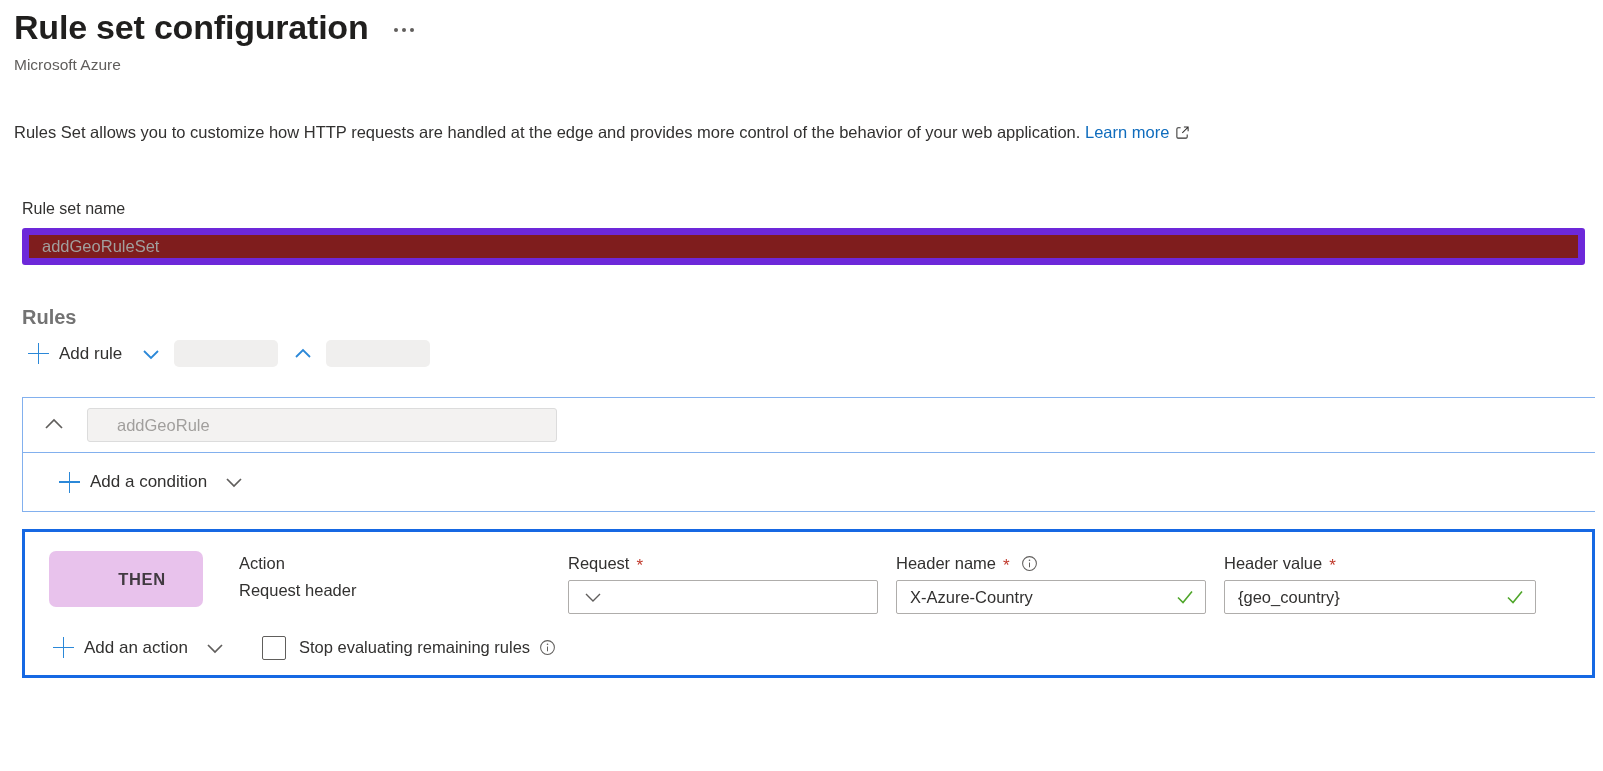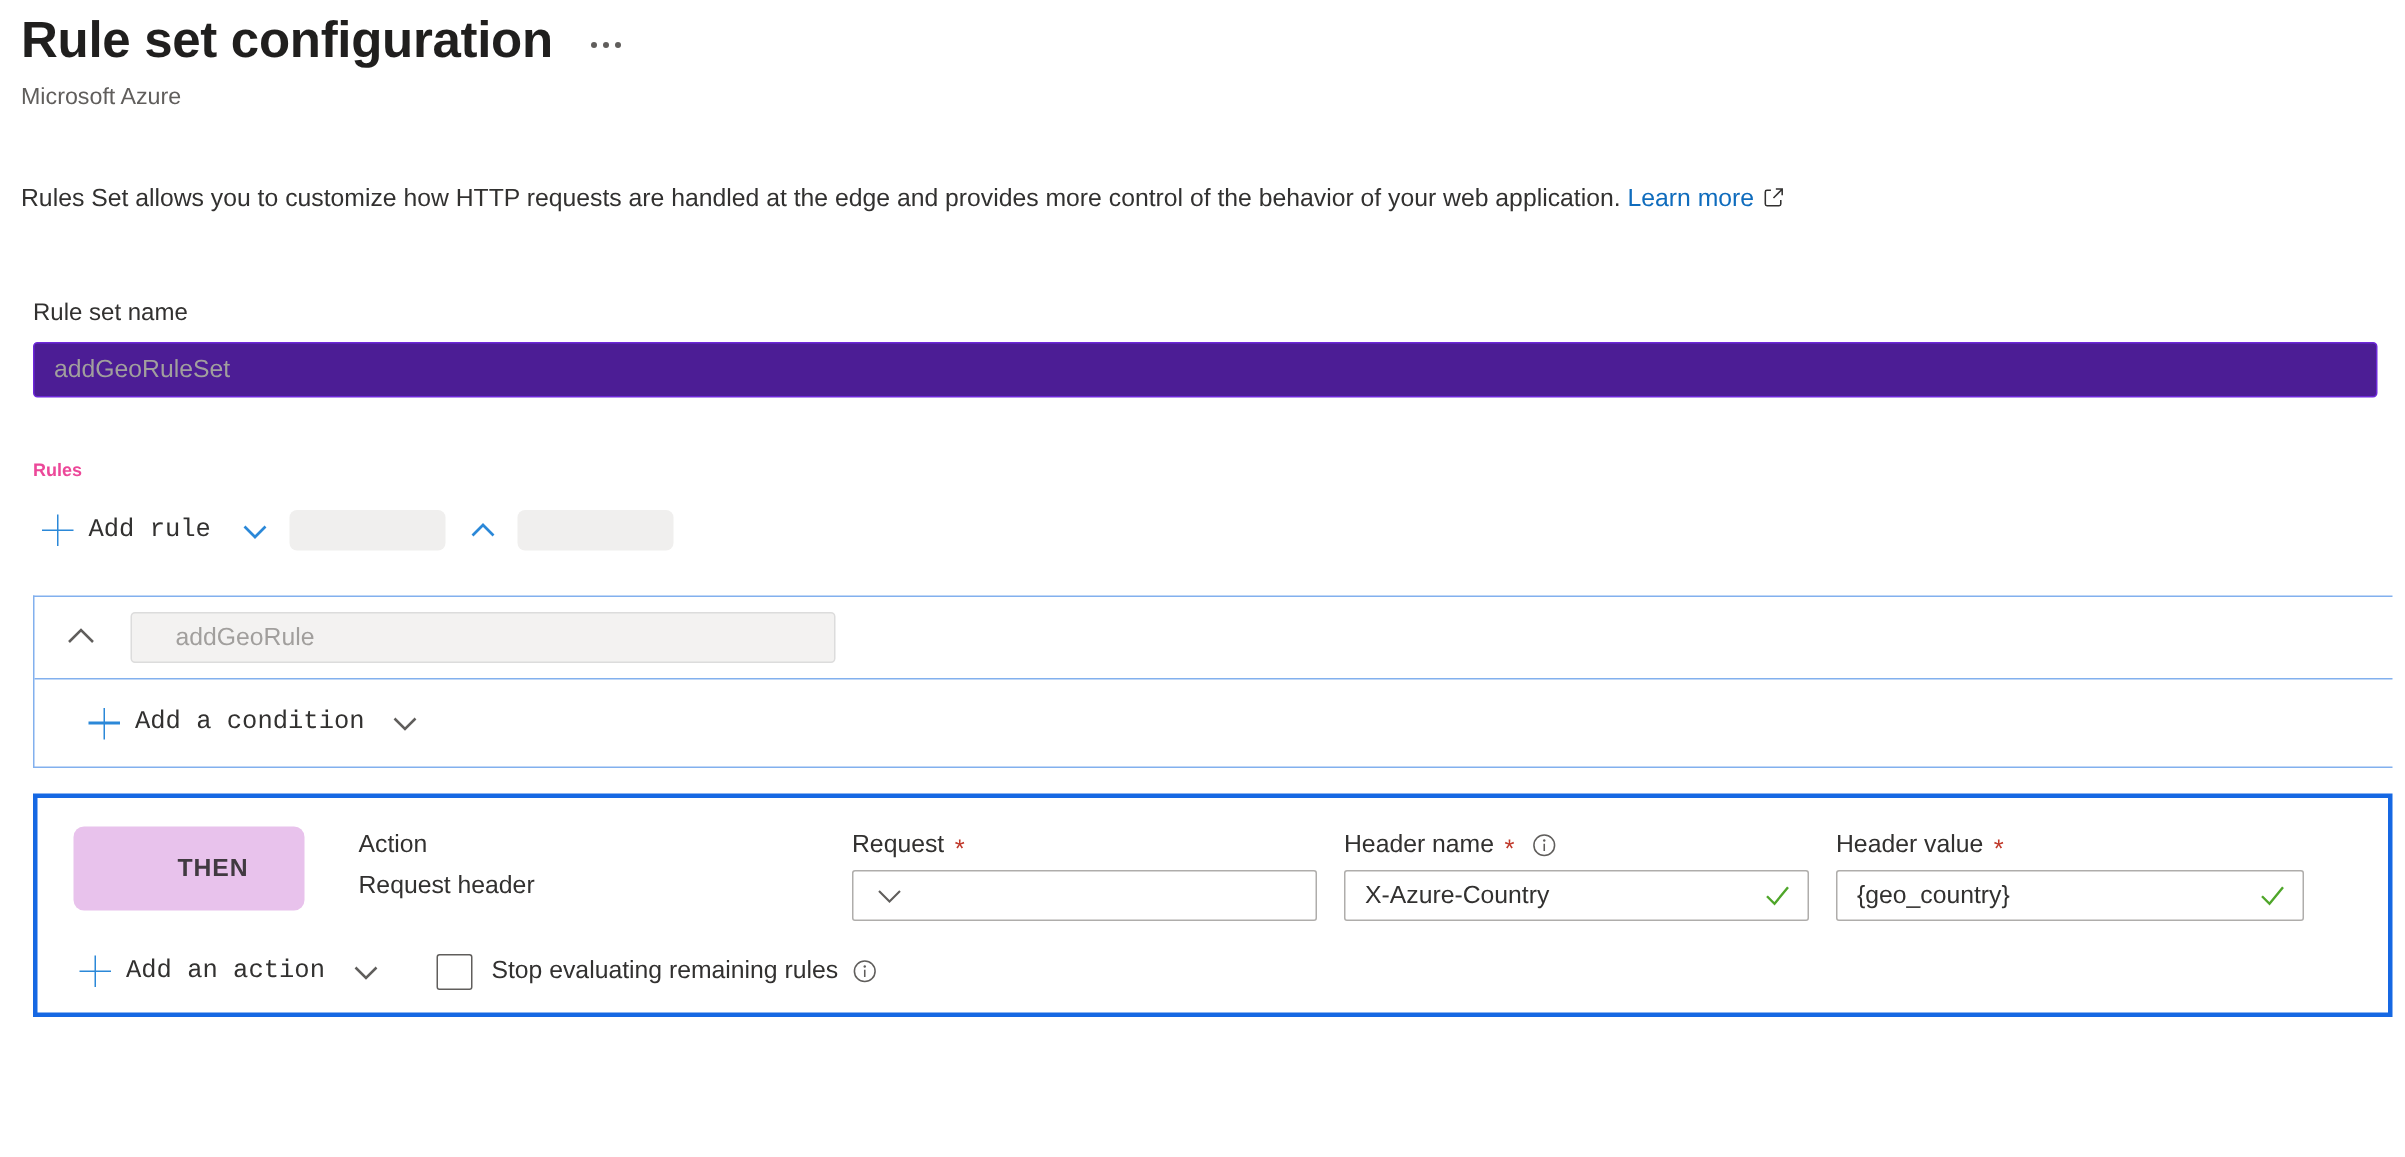--- a/index.html
+++ b/index.html
@@ -50,43 +50,43 @@
   }
 
   
   .field-label {
     position: absolute; left: 22px; top: 198px;
     font-size: 16px; color: #323130; line-height: 22px;
   }
   .ruleset-input {
     position: absolute; left: 22px; top: 228px;
     width: 1563px; height: 37px;
-    background: #4c1d95;
-    border: 1px solid #6d28d9;
+    background: #7f1d1d;
+    border: 7px solid #6d28d9;
     border-radius: 3px;
     display: flex; align-items: center;
     padding: 0 13px;
     font-size: 16.5px; color: #a19f9d;
     font-family: "Liberation Sans", sans-serif;
   }
 
   
   .rules-heading {
     position: absolute; left: 22px; top: 306px;
-    font-size: 12px; font-weight: 700; color: #ec4899;
+    font-size: 20px; font-weight: 700; color: #737373;
   }
 
   
   .addrule-bar {
     position: absolute; left: 24px; top: 340px;
     display: flex; align-items: center; gap: 0;
   }
   .cmd-link {
     display: flex; align-items: center; gap: 10px;
-    cursor: pointer; padding: 2px 4px; font-family: Liberation Mono, monospace;
+    cursor: pointer; padding: 2px 4px;
   }
   .plus-icon {
     position: relative; width: 21px; height: 21px; display:block;
   }
   .plus-icon::before, .plus-icon::after {
     content:""; position:absolute; background:#2b88d8;
   }
   .plus-icon::before { left:0; top:9.5px; width:21px; height:1.7px; }
   .plus-icon::after  { top:0; left:9.5px; height:21px; width:1.7px; }
   .cmd-text { font-size: 17px; color: #323130; line-height: 22px; }

